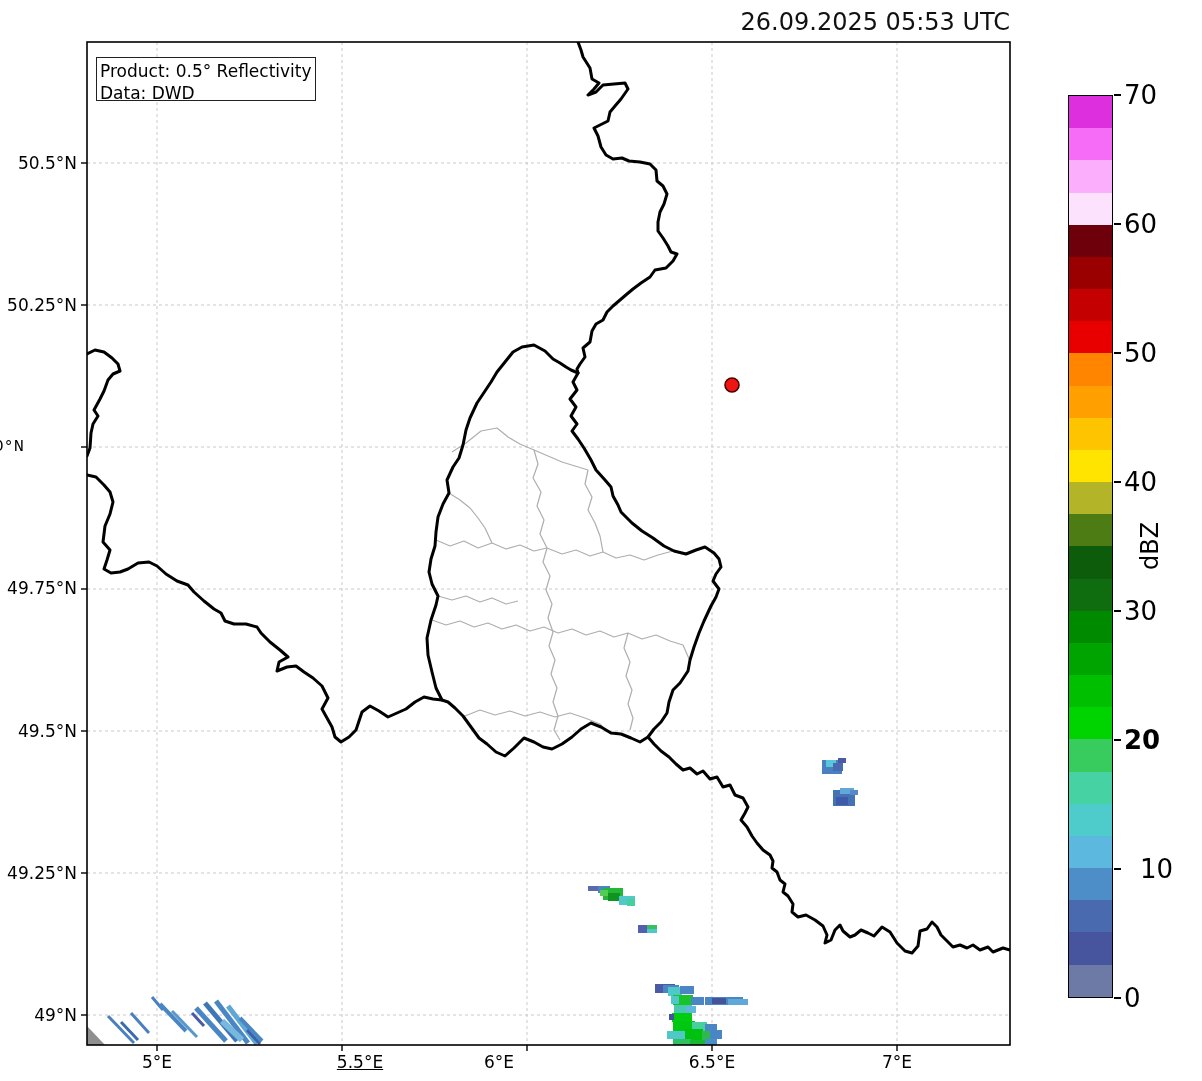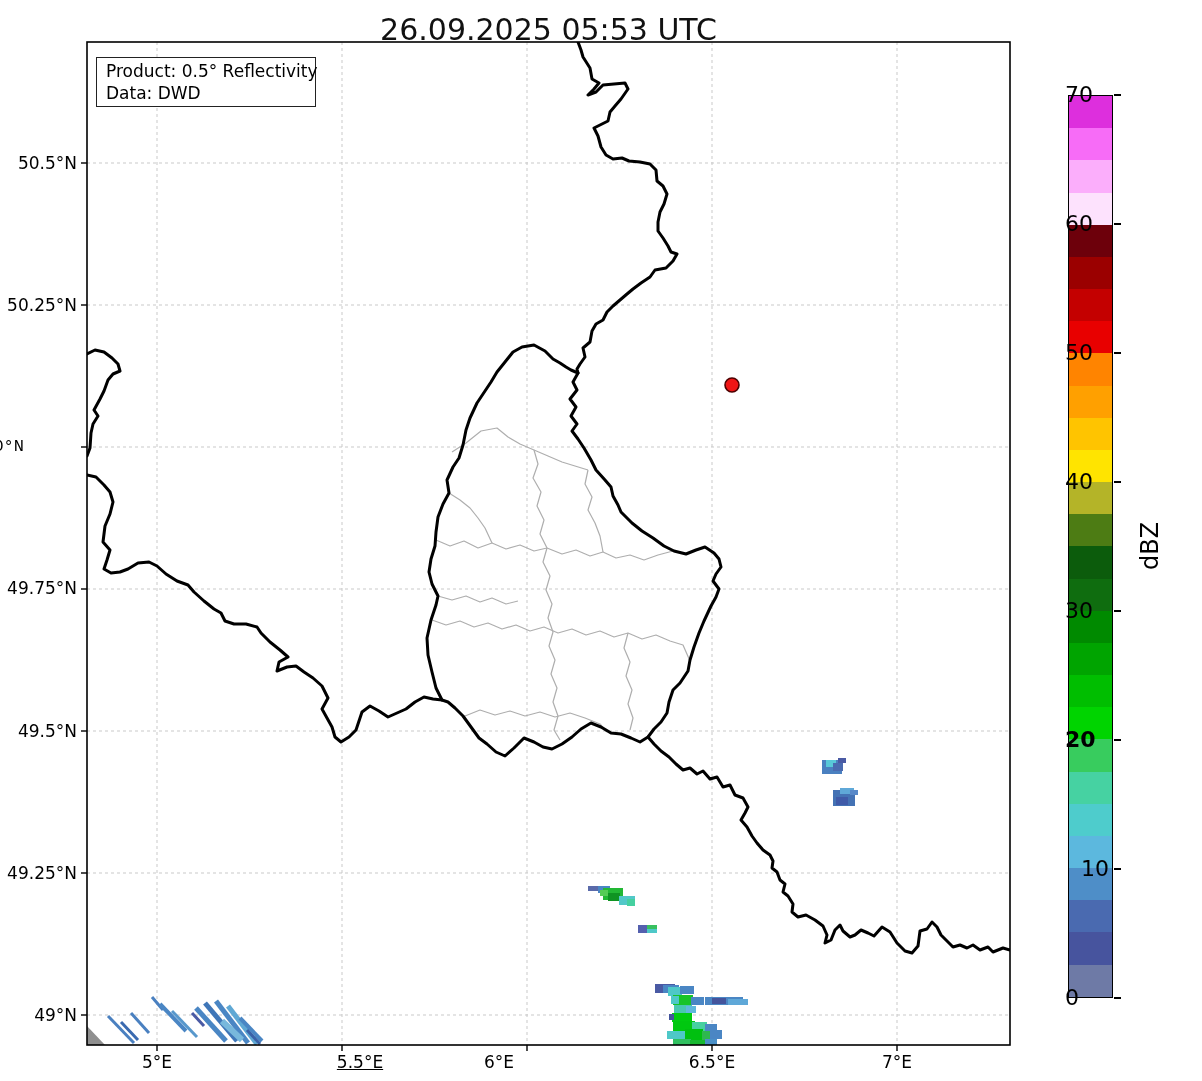--- a/index.html
+++ b/index.html
@@ -2,45 +2,45 @@
 <html><head>
 <meta charset="utf-8">
 <style>
   html,body{margin:0;padding:0;background:#ffffff;}
   #canvas{
     position:relative;width:1202px;height:1081px;background:#ffffff;overflow:hidden;
     font-family:"DejaVu Sans","Liberation Sans",sans-serif;color:#000;
   }
   #map-svg{position:absolute;left:0;top:0;}
   .title{
-    position:absolute;left:87px;top:4px;width:923px;text-align:center;
-    font-size:30px;line-height:36px;color:#111;white-space:nowrap;margin-top:8px;
+    position:absolute;left:87px;top:4px;width:923px;text-align:right;
+    font-size:24px;line-height:36px;color:#111;white-space:nowrap;
   }
   .annotation-box{
-    position:absolute;left:96px;top:57px;width:220px;height:50px;
+    position:absolute;left:96px;top:57px;width:220px;height:44px;
     border:1.5px solid #222;background:#fff;box-sizing:border-box;
-    padding:2px 9px;font-size:17px;line-height:22px;white-space:nowrap;
+    padding:2px 3px;font-size:17px;line-height:22px;white-space:nowrap;
   }
   .xlab{
     position:absolute;transform:translateX(-50%);top:1052px;
     font-size:17px;line-height:20px;white-space:nowrap;
   }
   .ylab{
     position:absolute;transform:translateY(-50%);right:1124px;
     font-size:17px;line-height:20px;white-space:nowrap;
   }
   #colorbar{
     position:absolute;left:1068px;top:95px;width:45px;height:903px;
     border:1.3px solid #000;box-sizing:border-box;display:flex;flex-direction:column;
   }
   #colorbar .seg{flex:1 1 auto;}
   .cb-tick{position:absolute;left:1114px;width:7px;height:1.6px;background:#000;}
   .cb-lab{
-    position:absolute;left:1065px;transform:translateY(-50%);
-    font-size:22px;line-height:28px;white-space:nowrap;
+    position:absolute;left:1124px;transform:translateY(-50%);
+    font-size:26px;line-height:28px;white-space:nowrap;
   }
   .cb-axis-label{
     position:absolute;left:1150px;top:546px;
     transform:translate(-50%,-50%) rotate(-90deg);
     font-size:24px;white-space:nowrap;
   }
 </style>
 </head>
 <body>
 

